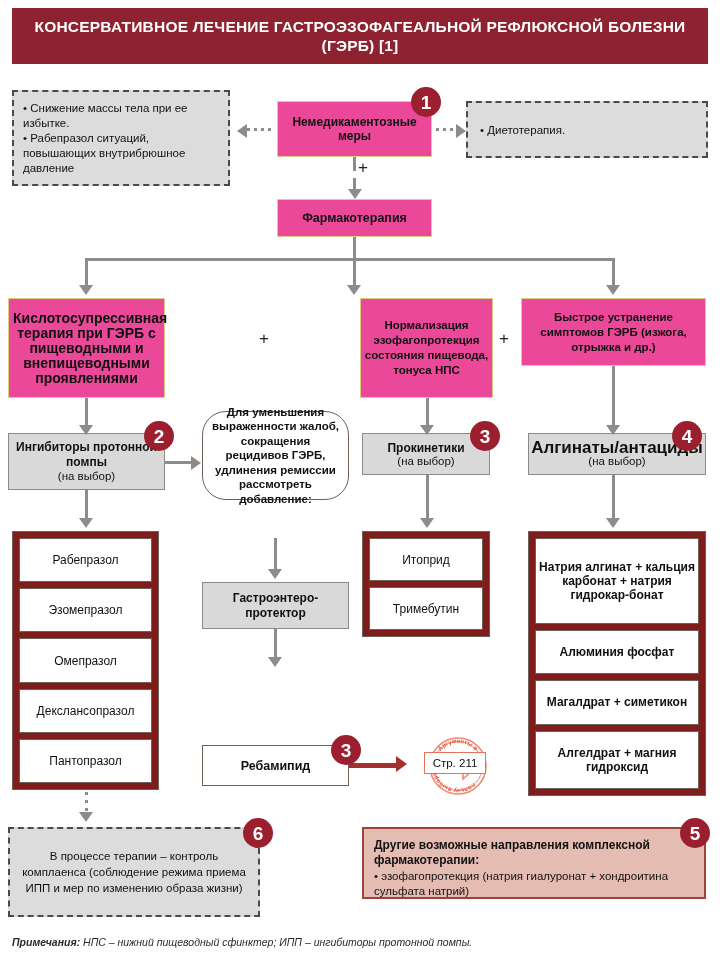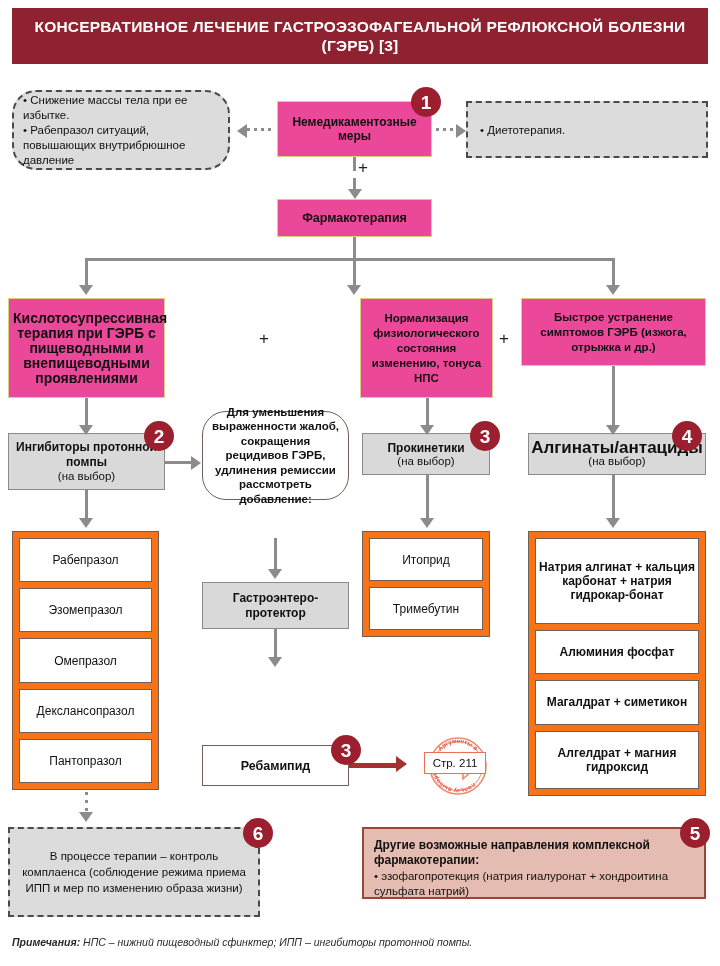--- a/index.html
+++ b/index.html
@@ -45,21 +45,21 @@
   }
   .pink {
     background: #E5BCB2; border: 2px solid #9B4438; color: #111;
   }
 
   .b { font-weight: bold; }
   .n { font-weight: normal; }
 
   
   .listbox {
-    position: absolute; background: #f97316; border: 1px solid #6E6056;
+    position: absolute; background: #7f1d1d; border: 1px solid #6E6056;
     padding: 6px;
     display: flex; flex-direction: column; gap: 6px;
   }
   .listbox .item {
     background: #ffffff; border: 1px solid #6E6056;
     display: flex; align-items: center; justify-content: center;
     text-align: center; font-size: 12px; color: #111;
     line-height: 14px; flex: 1 1 auto; padding: 2px 3px;
   }
   .listbox.bold .item { font-weight: bold; }
@@ -127,24 +127,24 @@
     font-size: 10.5px; font-style: italic; color: #2a2a2a; line-height: 13px;
   }
   .footnote b { font-weight: bold; }
 </style>
 </head>
 <body>
 
 <div id="canvas">
 
   <div class="header">
-    <div class="header-title">КОНСЕРВАТИВНОЕ ЛЕЧЕНИЕ ГАСТРОЭЗОФАГЕАЛЬНОЙ РЕФЛЮКСНОЙ БОЛЕЗНИ (ГЭРБ) [3]</div>
-  </div>
-
-  <div class="box dashed" style="left:12px; top:90px; width:218px; height:80px; justify-content:flex-start;border-radius:24px;">
+    <div class="header-title">КОНСЕРВАТИВНОЕ ЛЕЧЕНИЕ ГАСТРОЭЗОФАГЕАЛЬНОЙ РЕФЛЮКСНОЙ БОЛЕЗНИ (ГЭРБ) [1]</div>
+  </div>
+
+  <div class="box dashed" style="left:12px; top:90px; width:218px; height:96px; justify-content:flex-start;">
     <div class="txt" style="font-size:11.5px; line-height:15px; text-align:left; padding:4px 9px;">
       <div>• Снижение массы тела при ее избытке.</div>
       <div>• Рабепразол ситуаций, повышающих внутрибрюшное давление</div>
     </div>
   </div>
 
   <div class="box yellow" style="left:277px; top:101px; width:155px; height:56px;">
     <div class="txt" style="font-size:12px; line-height:14px; padding:0 6px;">Немедикаментозные меры</div>
   </div>
   <div class="badge" style="left:411px; top:87px;">1</div>
@@ -179,21 +179,21 @@
   <div class="vline" style="left:612px; top:258px; height:29px;"></div>
   <div class="arrow-down" style="left:606px; top:285px;"></div>
 
   <div class="box yellow" style="left:8px; top:298px; width:157px; height:100px;">
     <div class="txt" style="font-size:14px; line-height:15px; padding:0 4px;">Кислотосупрессивная терапия при ГЭРБ с пищеводными и внепищеводными проявлениями</div>
   </div>
 
   <div class="plus" style="left:259px; top:329px;">+</div>
 
   <div class="box yellow" style="left:360px; top:298px; width:133px; height:100px;">
-    <div class="txt" style="font-size:11.5px; line-height:15px; padding:0 3px;">Нормализация физиологического состояния изменению, тонуса НПС</div>
+    <div class="txt" style="font-size:11.5px; line-height:15px; padding:0 3px;">Нормализация эзофагопротекция состояния пищевода, тонуса НПС</div>
   </div>
 
   <div class="plus" style="left:499px; top:329px;">+</div>
 
   <div class="box yellow" style="left:521px; top:298px; width:185px; height:68px;">
     <div class="txt" style="font-size:11.5px; line-height:15px; padding:0 4px;">Быстрое устранение симптомов ГЭРБ (изжога, отрыжка и др.)</div>
   </div>
 
   <div class="vline" style="left:85px; top:398px; height:29px;"></div>
   <div class="arrow-down" style="left:79px; top:425px;"></div>

